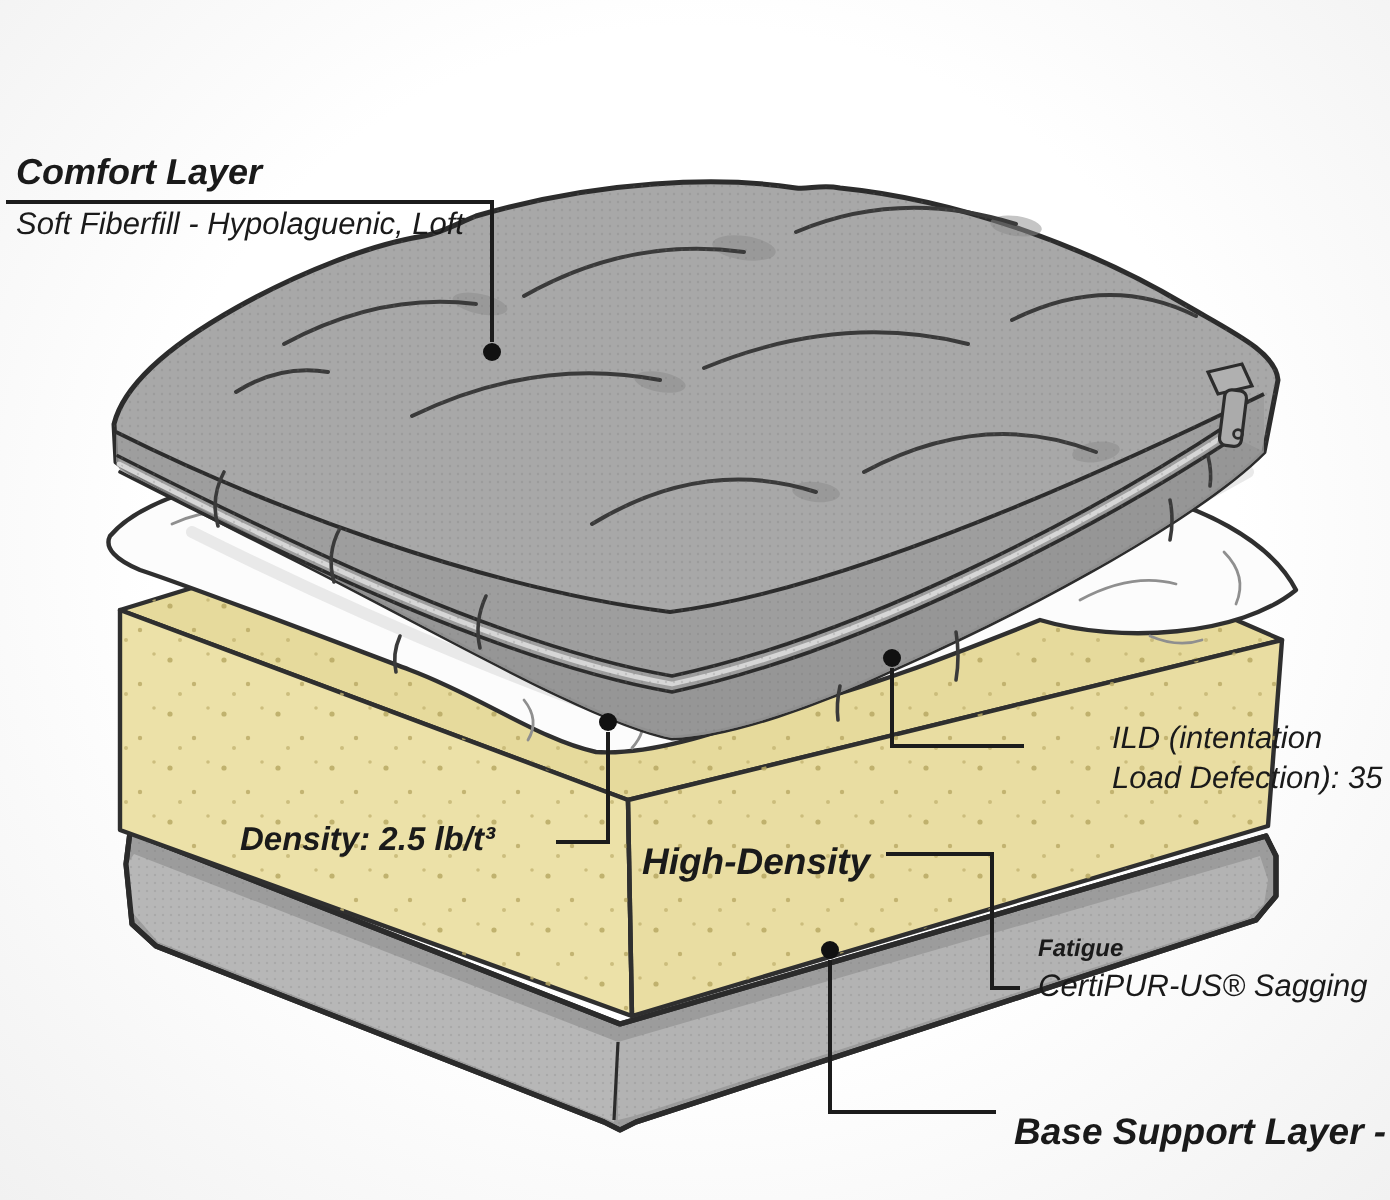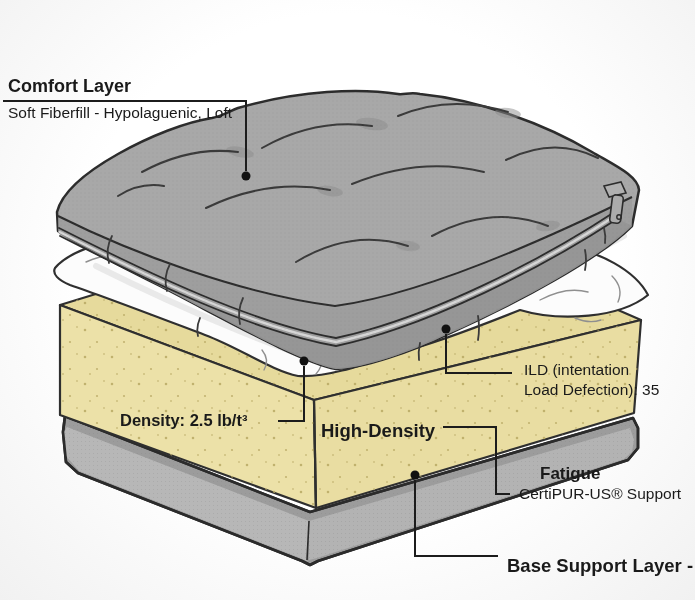--- a/index.html
+++ b/index.html
@@ -2,37 +2,37 @@
 <html><head>
 <meta charset="utf-8">
 <style>
   html,body{margin:0;padding:0;background:#e9e9e9;}
   #stage{
     position:relative;width:695px;height:600px;overflow:hidden;
     background:radial-gradient(ellipse at 50% 45%, #ffffff 55%, #f1f1f1 100%);
     font-family:"Liberation Sans", sans-serif;color:#1a1a1a;
   }
   #art{position:absolute;left:0;top:0;width:695px;height:600px;}
-  .label{position:absolute;white-space:nowrap;}
+  .label{position:absolute;white-space:nowrap;font-style:italic;}
   .lbl-title{font-weight:700;}
   
   #lbl-comfort{left:8px;top:74px;width:239px;}
   #lbl-comfort .lbl-title{font-size:18px;line-height:24px;display:block;}
   #lbl-comfort .lbl-sub{font-size:15.5px;line-height:21px;display:block;padding-top:4px;}
   
   #lbl-density{left:120px;top:411px;width:152px;text-align:left;font-size:16.5px;font-weight:700;}
   
   #lbl-core{left:321px;top:398px;font-size:18.5px;font-weight:700;line-height:21.5px;}
   #lbl-core span{display:block;margin-top:22px;}
   
   #lbl-ild{left:524px;top:360px;font-size:15.5px;line-height:19.5px;}
-  #lbl-ild span{display:block;}
+  #lbl-ild span{display:block;margin-left:32px;}
   
   #lbl-fatigue{left:519px;top:464px;}
-  #lbl-fatigue .lbl-title{font-size:17px;line-height:20px;display:block;margin-left:21px;}
+  #lbl-fatigue .lbl-title{font-size:12px;line-height:20px;display:block;}
   #lbl-fatigue .lbl-sub{font-size:15.5px;line-height:20px;display:block;}
   
   #lbl-base{left:507px;top:543px;margin-top:12px;}
   #lbl-base .lbl-title{font-size:18.5px;line-height:22px;display:block;}
   #lbl-base .lbl-sub{font-size:16px;line-height:20px;display:block;padding-left:12px;}
 </style>
 </head>
 <body>
 
 <div id="stage">
@@ -201,20 +201,20 @@
     <span>High-Density</span>
   </div>
 
   <div class="label" id="lbl-ild">
     <span>ILD (intentation</span>
     <span>Load Defection): 35</span>
   </div>
 
   <div class="label" id="lbl-fatigue">
     <span class="lbl-title">Fatigue</span>
-    <span class="lbl-sub">CertiPUR-US® Support</span>
+    <span class="lbl-sub">CertiPUR-US® Sagging</span>
   </div>
 
   <div class="label" id="lbl-base">
     <span class="lbl-title">Base Support Layer -</span>
   </div>
 
 </div>
 
 </body></html>

